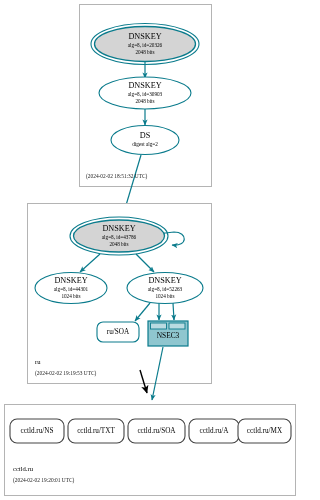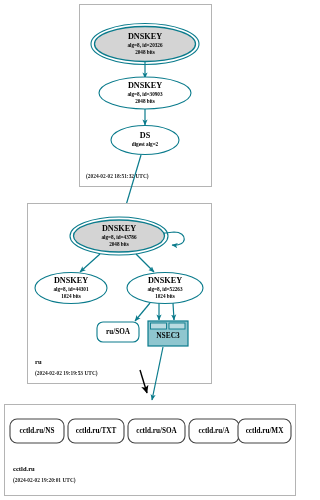--- a/index.html
+++ b/index.html
@@ -12,21 +12,20 @@
     height: 500px;
     position: relative;
     font-family: "Liberation Serif", serif;
     overflow: hidden;
   }
   #canvas {
     position: absolute;
     left: 0; top: 0;
     width: 300px;
     height: 398px;
-    font-weight: bold;
   }
   svg { display: block; }
 
   .zone-box {
     fill: #ffffff;
     stroke: #b4b4b4;
     stroke-width: 1;
   }
   .node-ellipse {
     fill: #ffffff;

